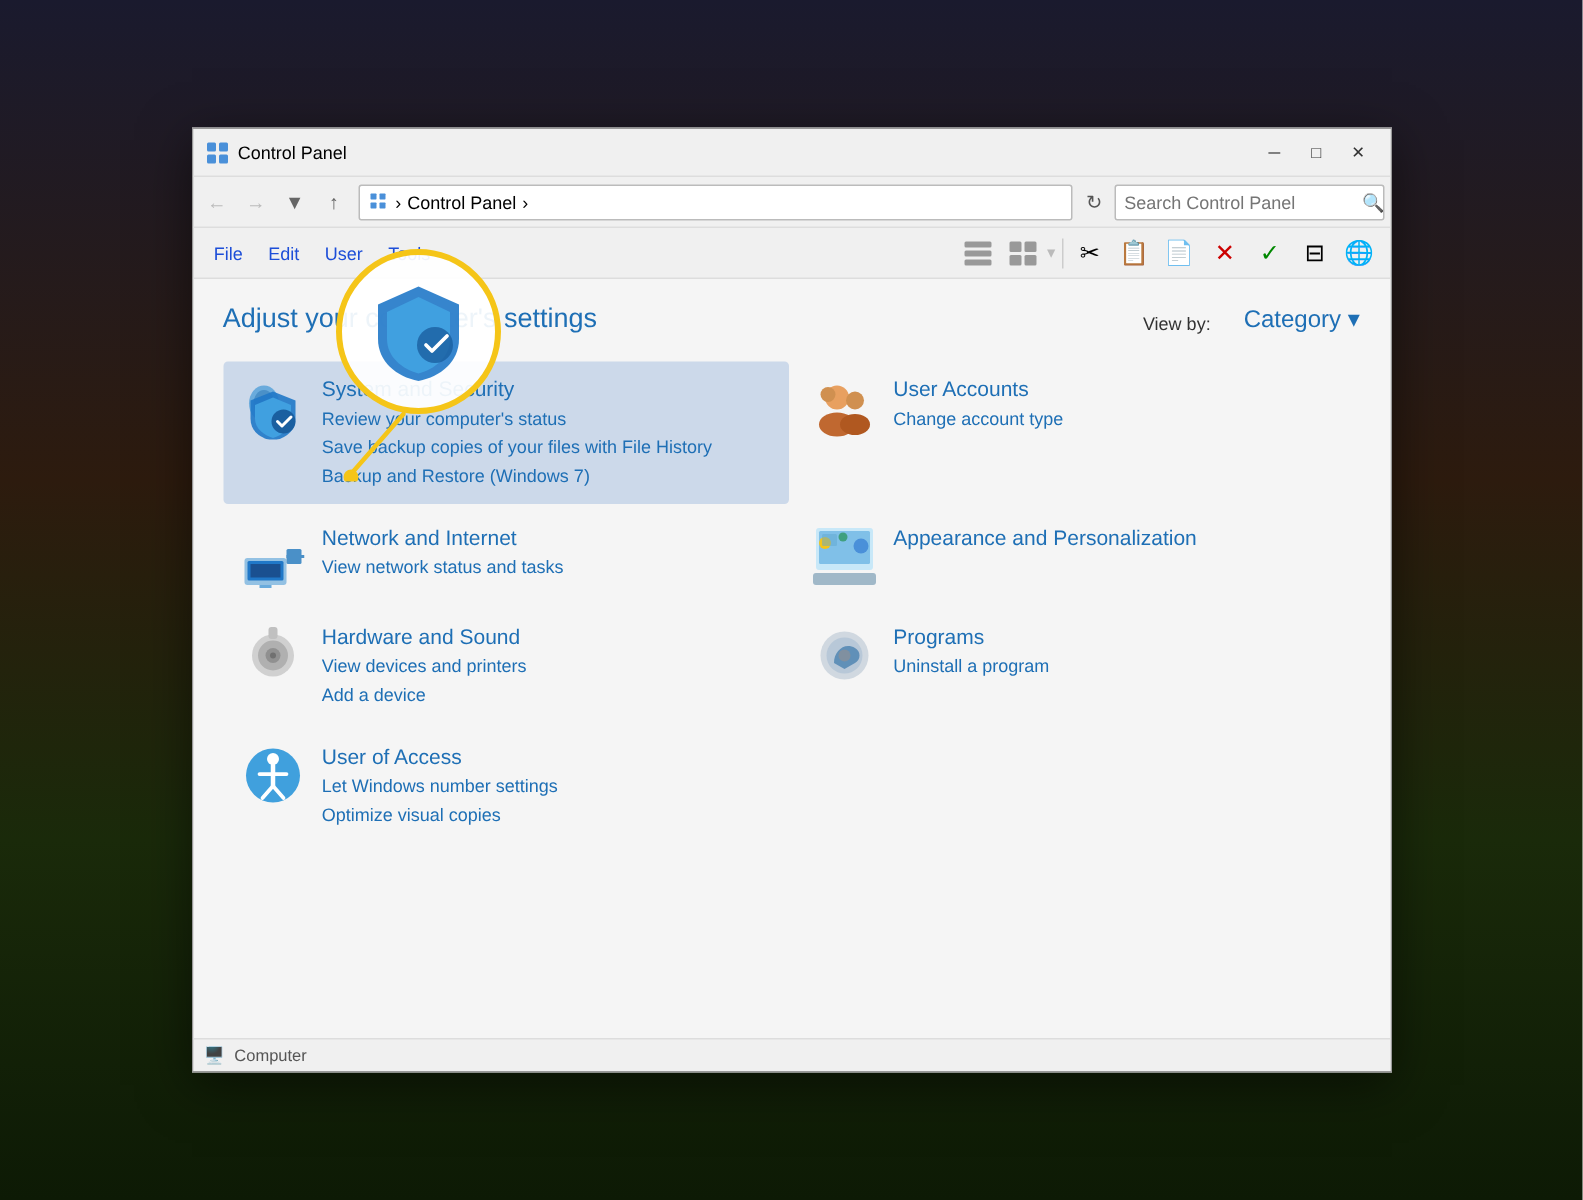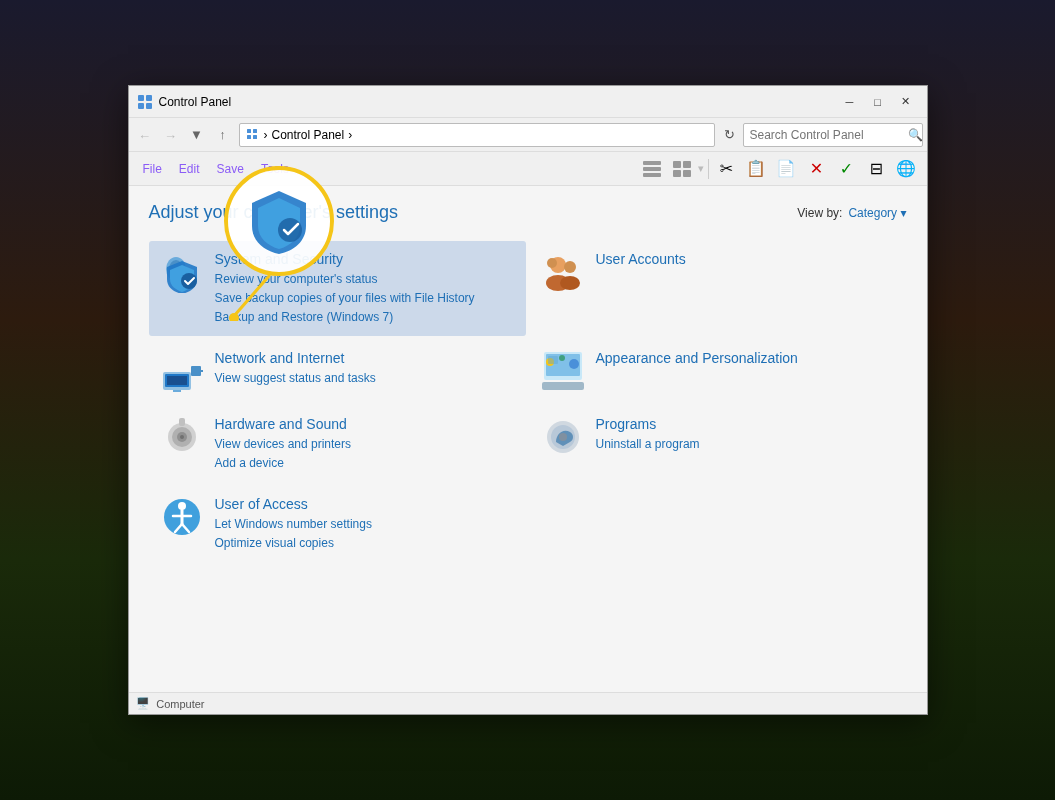--- a/index.html
+++ b/index.html
@@ -140,21 +140,21 @@
       display: flex;
       align-items: center;
       padding: 0 6px;
       border-bottom: 1px solid #ddd;
       gap: 1px;
       flex-shrink: 0;
     }
     .menu-item {
       padding: 4px 8px;
       font-size: 12px;
-      color: #8b5cf6;
+      color: #1d4ed8;
       cursor: pointer;
       border-radius: 2px;
     }
     .toolbar-sep {
       width: 1px;
       height: 20px;
       background: #ccc;
       margin: 0 2px;
     }
     .toolbar-icons {
@@ -188,28 +188,28 @@
       margin-bottom: 18px;
     }
     .adjust-title {
       font-size: 18px;
       color: #1e6fb5;
       font-weight: 300;
     }
     .view-by {
       display: flex;
       align-items: flex-end;
-      gap: 6px;
+      gap: 22px;
       font-size: 12px;
       color: #333;
     }
     .view-by-link {
       color: #1e6fb5;
       cursor: pointer;
-      font-size: 12px;
+      font-size: 16px;
       text-decoration: none;
     }
     .categories-grid {
       display: grid;
       grid-template-columns: 1fr 1fr;
       gap: 4px;
     }
     .category-item {
       display: flex;
       align-items: flex-start;
@@ -303,21 +303,21 @@
     <button class="refresh-btn">↻</button>
     <div class="search-box">
       <input class="search-input" type="text" placeholder="Search Control Panel" style="">
       <span>🔍</span>
     </div>
   </div>
 
   <div class="toolbar">
     <span class="menu-item">File</span>
     <span class="menu-item">Edit</span>
-    <span class="menu-item">Save</span>
+    <span class="menu-item">User</span>
     <span class="menu-item">Tools</span>
 
     <div class="toolbar-icons">
       <button class="toolbar-icon-btn" title="Organize">
         <svg width="20" height="18" viewBox="0 0 20 18">
             <rect x="1" y="1" width="18" height="4" fill="#999" rx="1"></rect>
             <rect x="1" y="7" width="18" height="4" fill="#999" rx="1"></rect>
             <rect x="1" y="13" width="18" height="4" fill="#999" rx="1"></rect>
           </svg>
       </button>
@@ -399,38 +399,41 @@
             <svg width="42" height="42" viewBox="0 0 42 42">
               <circle cx="16" cy="14" r="8" fill="#e8a060"></circle>
               <ellipse cx="16" cy="32" rx="12" ry="8" fill="#c06830"></ellipse>
               <circle cx="28" cy="16" r="6" fill="#d09050"></circle>
               <ellipse cx="28" cy="32" rx="10" ry="7" fill="#b05820"></ellipse>
               <circle cx="10" cy="12" r="5" fill="#d09050"></circle>
             </svg>
           </div>
           <div class="category-content">
             <div class="category-title">User Accounts</div>
+            <div class="category-links">
+              <span class="category-link">Change account type</span>
+            </div>
           </div>
         </div>
 
         <div class="category-item">
           <div class="category-icon">
             <svg width="42" height="42" viewBox="0 0 42 42">
               <rect x="2" y="22" width="28" height="18" rx="2" fill="#6aabdc" opacity="0.7"></rect>
               <rect x="4" y="24" width="24" height="13" rx="1" fill="#2078c8"></rect>
               <rect x="30" y="16" width="10" height="10" rx="1" fill="#4a90c8"></rect>
               <line x1="30" y1="21" x2="42" y2="21" stroke="#4a90c8" stroke-width="2"></line>
               <rect x="6" y="26" width="20" height="9" fill="#1a5090"></rect>
               <rect x="12" y="40" width="8" height="2" fill="#6aabdc"></rect>
             </svg>
           </div>
           <div class="category-content">
             <div class="category-title">Network and Internet</div>
             <div class="category-links">
-              <span class="category-link">View suggest status and tasks</span>
+              <span class="category-link">View network status and tasks</span>
             </div>
           </div>
         </div>
 
         <div class="category-item">
           <div class="category-icon">
             <svg width="42" height="42" viewBox="0 0 42 42">
               <rect x="2" y="2" width="38" height="28" rx="2" fill="#c8e8f8"></rect>
               <rect x="4" y="4" width="34" height="22" rx="1" fill="#80c0e8"></rect>
               <rect x="0" y="32" width="42" height="8" rx="2" fill="#a0b8c8"></rect>

